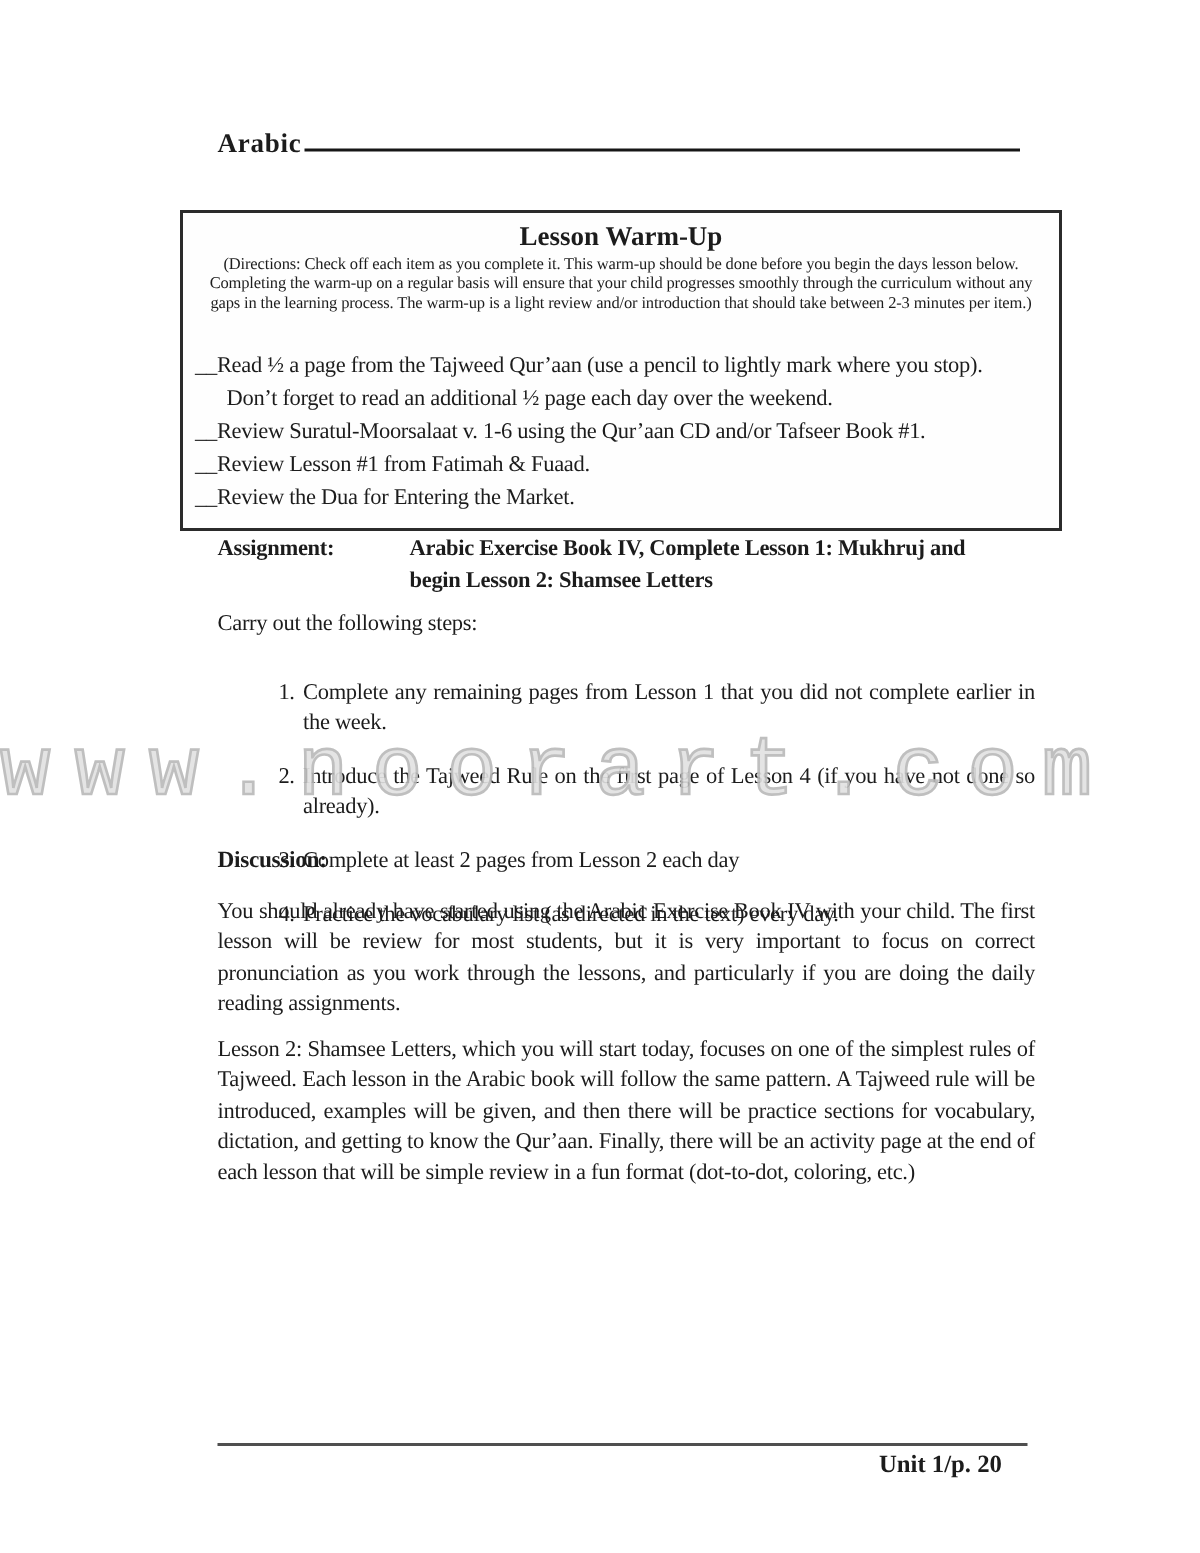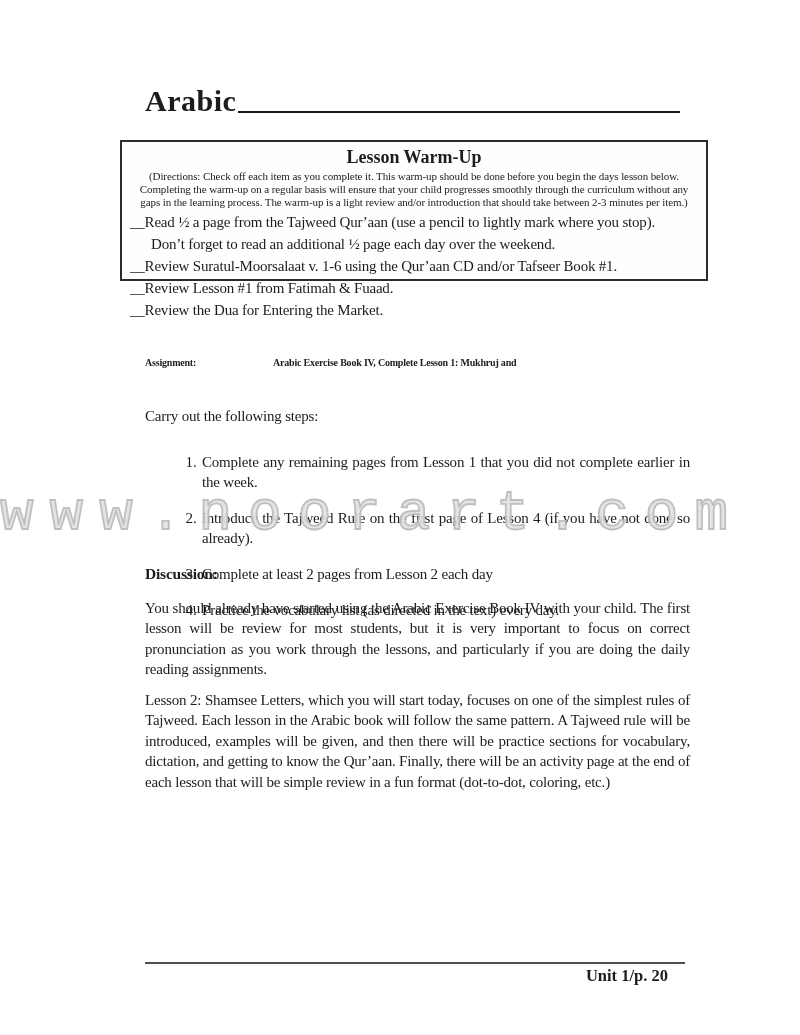--- a/index.html
+++ b/index.html
@@ -15,75 +15,75 @@
 
   
   .heading-row {
     position: absolute;
     left: 145px; top: 86px;
     width: 535px;
     display: flex;
     align-items: flex-end;
   }
   .page-title {
-    font-size: 30px;
+    font-size: 18px;
     font-weight: bold;
     letter-spacing: 0.5px;
     line-height: 1;
   }
   .title-underline {
     flex: 1;
     border-bottom: 2.5px solid #161616;
     margin-bottom: 3px;
     margin-left: 2px;
   }
 
   
   .warmup-box {
     position: absolute;
     left: 120px; top: 140px;
-    width: 588px; height: 141px;
+    width: 588px; height: 214px;
     box-sizing: border-box;
     border: 2px solid #2b2b2b;
     background: #fefefe;
     padding: 4px 8px 4px 8px;
   }
   .warmup-heading {
     text-align: center;
     font-weight: bold;
     font-size: 18px;
     line-height: 1.25;
   }
   .warmup-directions {
     text-align: center;
     font-size: 11px;
     line-height: 1.22;
     letter-spacing: -0.1px;
     margin: 1px 4px 0 4px;
   }
   .checklist {
-    margin-top: 1px;
+    margin-top: 23px;
     font-size: 15px;
     letter-spacing: -0.2px;
     line-height: 1.48;
     padding-right: 28px;
   }
   .check-item {
     padding-left: 21px;
     text-indent: -21px;
   }
 
   
   .assignment-row {
     position: absolute;
     left: 145px; top: 356px;
     width: 548px;
     display: flex;
     font-weight: bold;
-    font-size: 10px;
+    font-size: 15px;
     letter-spacing: -0.2px;
     line-height: 1.38;
   }
   .assignment-label { width: 128px; flex: none; }
   .assignment-desc  { flex: 1; }
 
   .carry-intro {
     position: absolute;
     left: 145px; top: 408px;
     font-size: 15px;
@@ -186,20 +186,21 @@
       <div class="check-item">
         <span>__</span><span>Review the Dua for Entering the Market.</span>
       </div>
     </div>
   </div>
 
   <div class="assignment-row">
     <div class="assignment-label">Assignment:</div>
     <div class="assignment-desc">
       <div>Arabic Exercise Book IV, Complete Lesson 1: Mukhruj and</div>
+      <div>begin Lesson 2: Shamsee Letters</div>
     </div>
   </div>
 
   <div class="carry-intro">Carry out the following steps:</div>
 
   <div class="steps">
     <ol>
       <li>Complete any remaining pages from Lesson 1 that you did not complete earlier in the week.</li>
       <li>Introduce the Tajweed Rule on the first page of Lesson 4 (if you have not done so already).</li>
       <li>Complete at least 2 pages from Lesson 2 each day</li>

